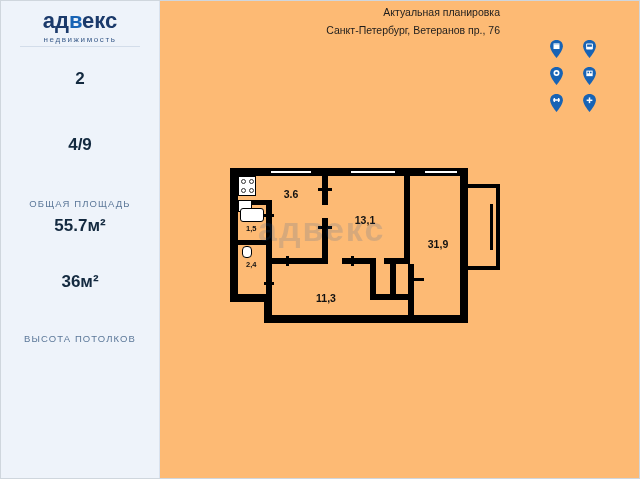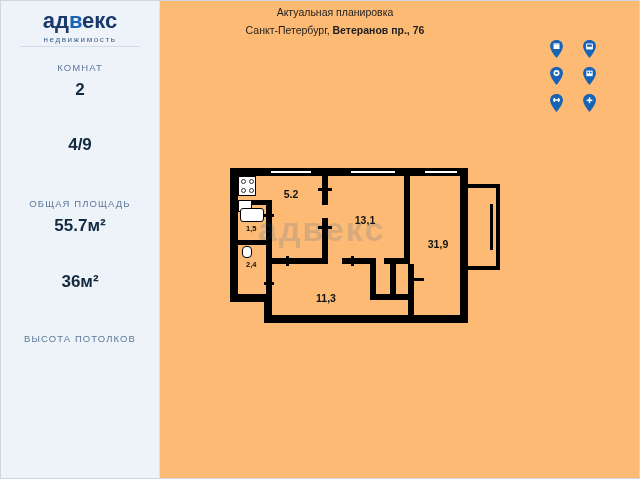--- a/index.html
+++ b/index.html
@@ -45,25 +45,25 @@
     font-size: 17px; font-weight: bold; color: #13293f; margin-top: 7px;
   }
   .stat-0 { top: 62px; }
   .stat-1 { top: 128px; }
   .stat-2 { top: 198px; }
   .stat-3 { top: 265px; }
   .stat-4 { top: 333px; }
 
   
   .header {
-    position: absolute; left: 170px; top: 6px; width: 330px; text-align: center;
+    position: absolute; left: 170px; top: 6px; width: 330px; text-align: right;
   }
   .header .line1 { font-size: 10.5px; color: #1d1d1d; }
   .header .line2 { font-size: 10.5px; color: #1d1d1d; margin-top: 6px; }
-  .header .line2 b { font-weight: bold; margin-top: 44px; }
+  .header .line2 b { font-weight: normal; margin-top: 44px; }
 
   
   .walk {
     position: absolute; right: 12px; top: 32px; width: 110px; text-align: center;
   }
   .walk .title {
     font-size: 9px; color: #4a6party; color: #4a688c; letter-spacing: .6px;
     line-height: 12px; font-weight: bold; text-transform: uppercase;
   }
   .walk .icons {
@@ -100,21 +100,20 @@
 
   <div class="sidebar">
 
     <div class="logo">
       <div class="brand"><span>ад</span><span class="accent">в</span><span>екс</span></div>
       <div class="sub">недвижимость</div>
     </div>
     <div class="logo-rule"></div>
 
     <div class="stat stat-0">
-      <div class="label">Комнат</div>
       <div class="value">2</div>
     </div>
     <div class="stat stat-1">
       <div class="value">4/9</div>
     </div>
     <div class="stat stat-2">
       <div class="label">Общая площадь</div>
       <div class="value">55.7м²</div>
     </div>
     <div class="stat stat-3">
@@ -226,21 +225,21 @@
     <div class="thin" style="left:206px; top:10px; width:34px; height:4px; background:#fff; border:1px solid #000;"></div>
 
     <div class="wall" style="left:46px; top:54px; width:10px; height:3px;"></div>
     <div class="wall" style="left:100px; top:28px; width:14px; height:3px;"></div>
     <div class="wall" style="left:100px; top:66px; width:14px; height:3px;"></div>
     <div class="wall" style="left:68px; top:96px; width:3px; height:10px;"></div>
     <div class="wall" style="left:133px; top:96px; width:3px; height:10px;"></div>
     <div class="wall" style="left:196px; top:118px; width:10px; height:3px;"></div>
     <div class="wall" style="left:46px; top:122px; width:10px; height:3px;"></div>
 
-    <div class="room-area" style="left:48px; top:28px; width:50px;">5.2</div>
+    <div class="room-area" style="left:48px; top:28px; width:50px;">3.6</div>
     <div class="room-area" style="left:118px; top:54px; width:58px;">13,1</div>
     <div class="room-area" style="left:196px; top:78px; width:48px;">31,9</div>
     <div class="room-area" style="left:82px; top:132px; width:52px;">11,3</div>
     <div class="small-area" style="left:28px; top:64px;">1,5</div>
     <div class="small-area" style="left:28px; top:100px;">2,4</div>
 
   </div>
 
   <div class="watermark">адвекс</div>
   <div class="border-frame"></div>

